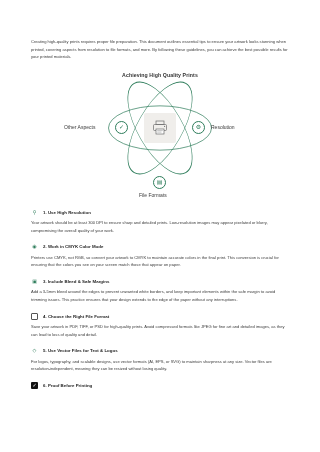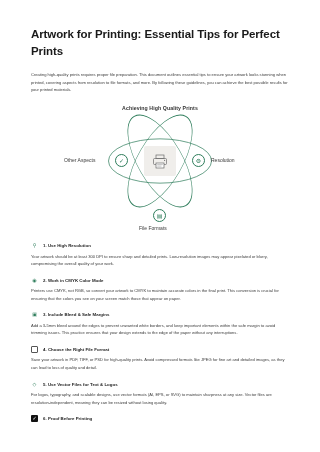--- a/index.html
+++ b/index.html
@@ -153,21 +153,20 @@
     font-size: 4.1px;
     line-height: 1.85;
     color: #3c3c3c;
   }
 </style>
 </head>
 <body>
 
 <div class="page">
 
-  <h1 class="doc-title">Artwork for Printing: Essential Tips for Perfect Prints</h1>
 
   <p class="doc-intro">Creating high-quality prints requires proper file preparation. This document outlines essential tips to ensure your artwork looks stunning when printed, covering aspects from resolution to file formats, and more. By following these guidelines, you can achieve the best possible results for your printed materials.</p>
 
   <div class="diagram">
     <div class="diagram-title">Achieving High Quality Prints</div>
 
     <div class="orbit">
       <div class="ellipse e1"></div>
       <div class="ellipse e2"></div>
       <div class="ellipse e3"></div>

